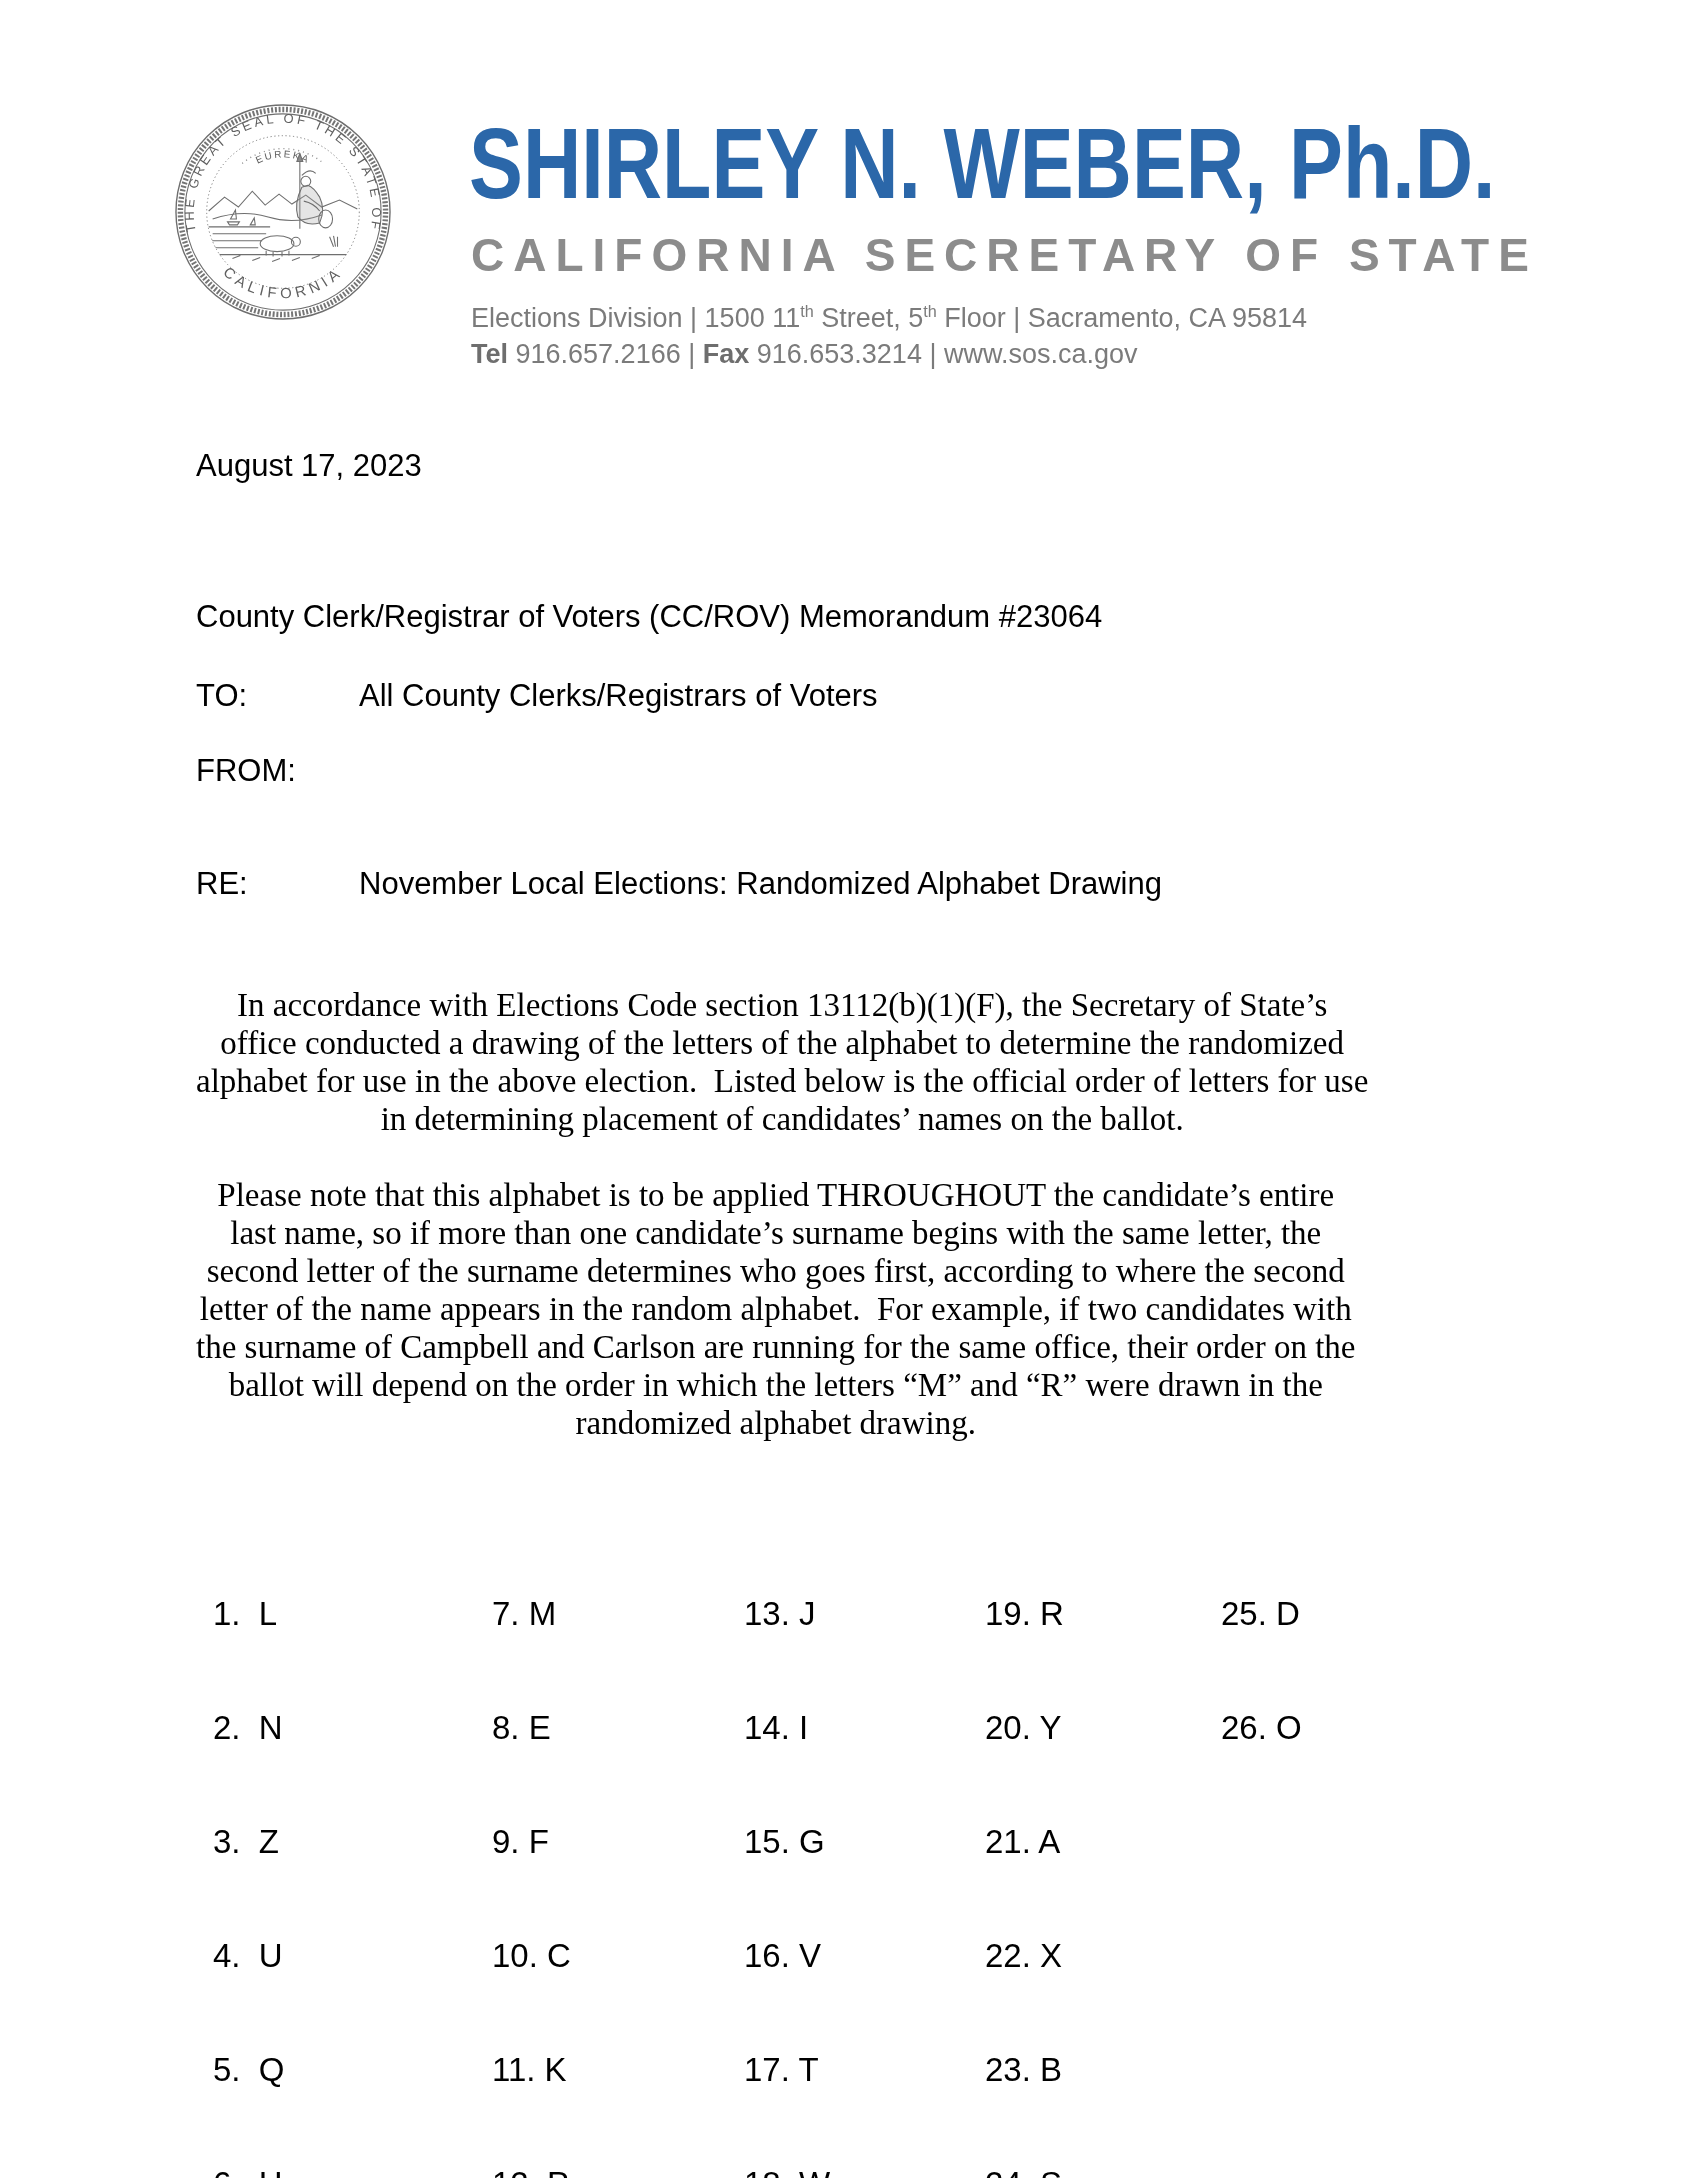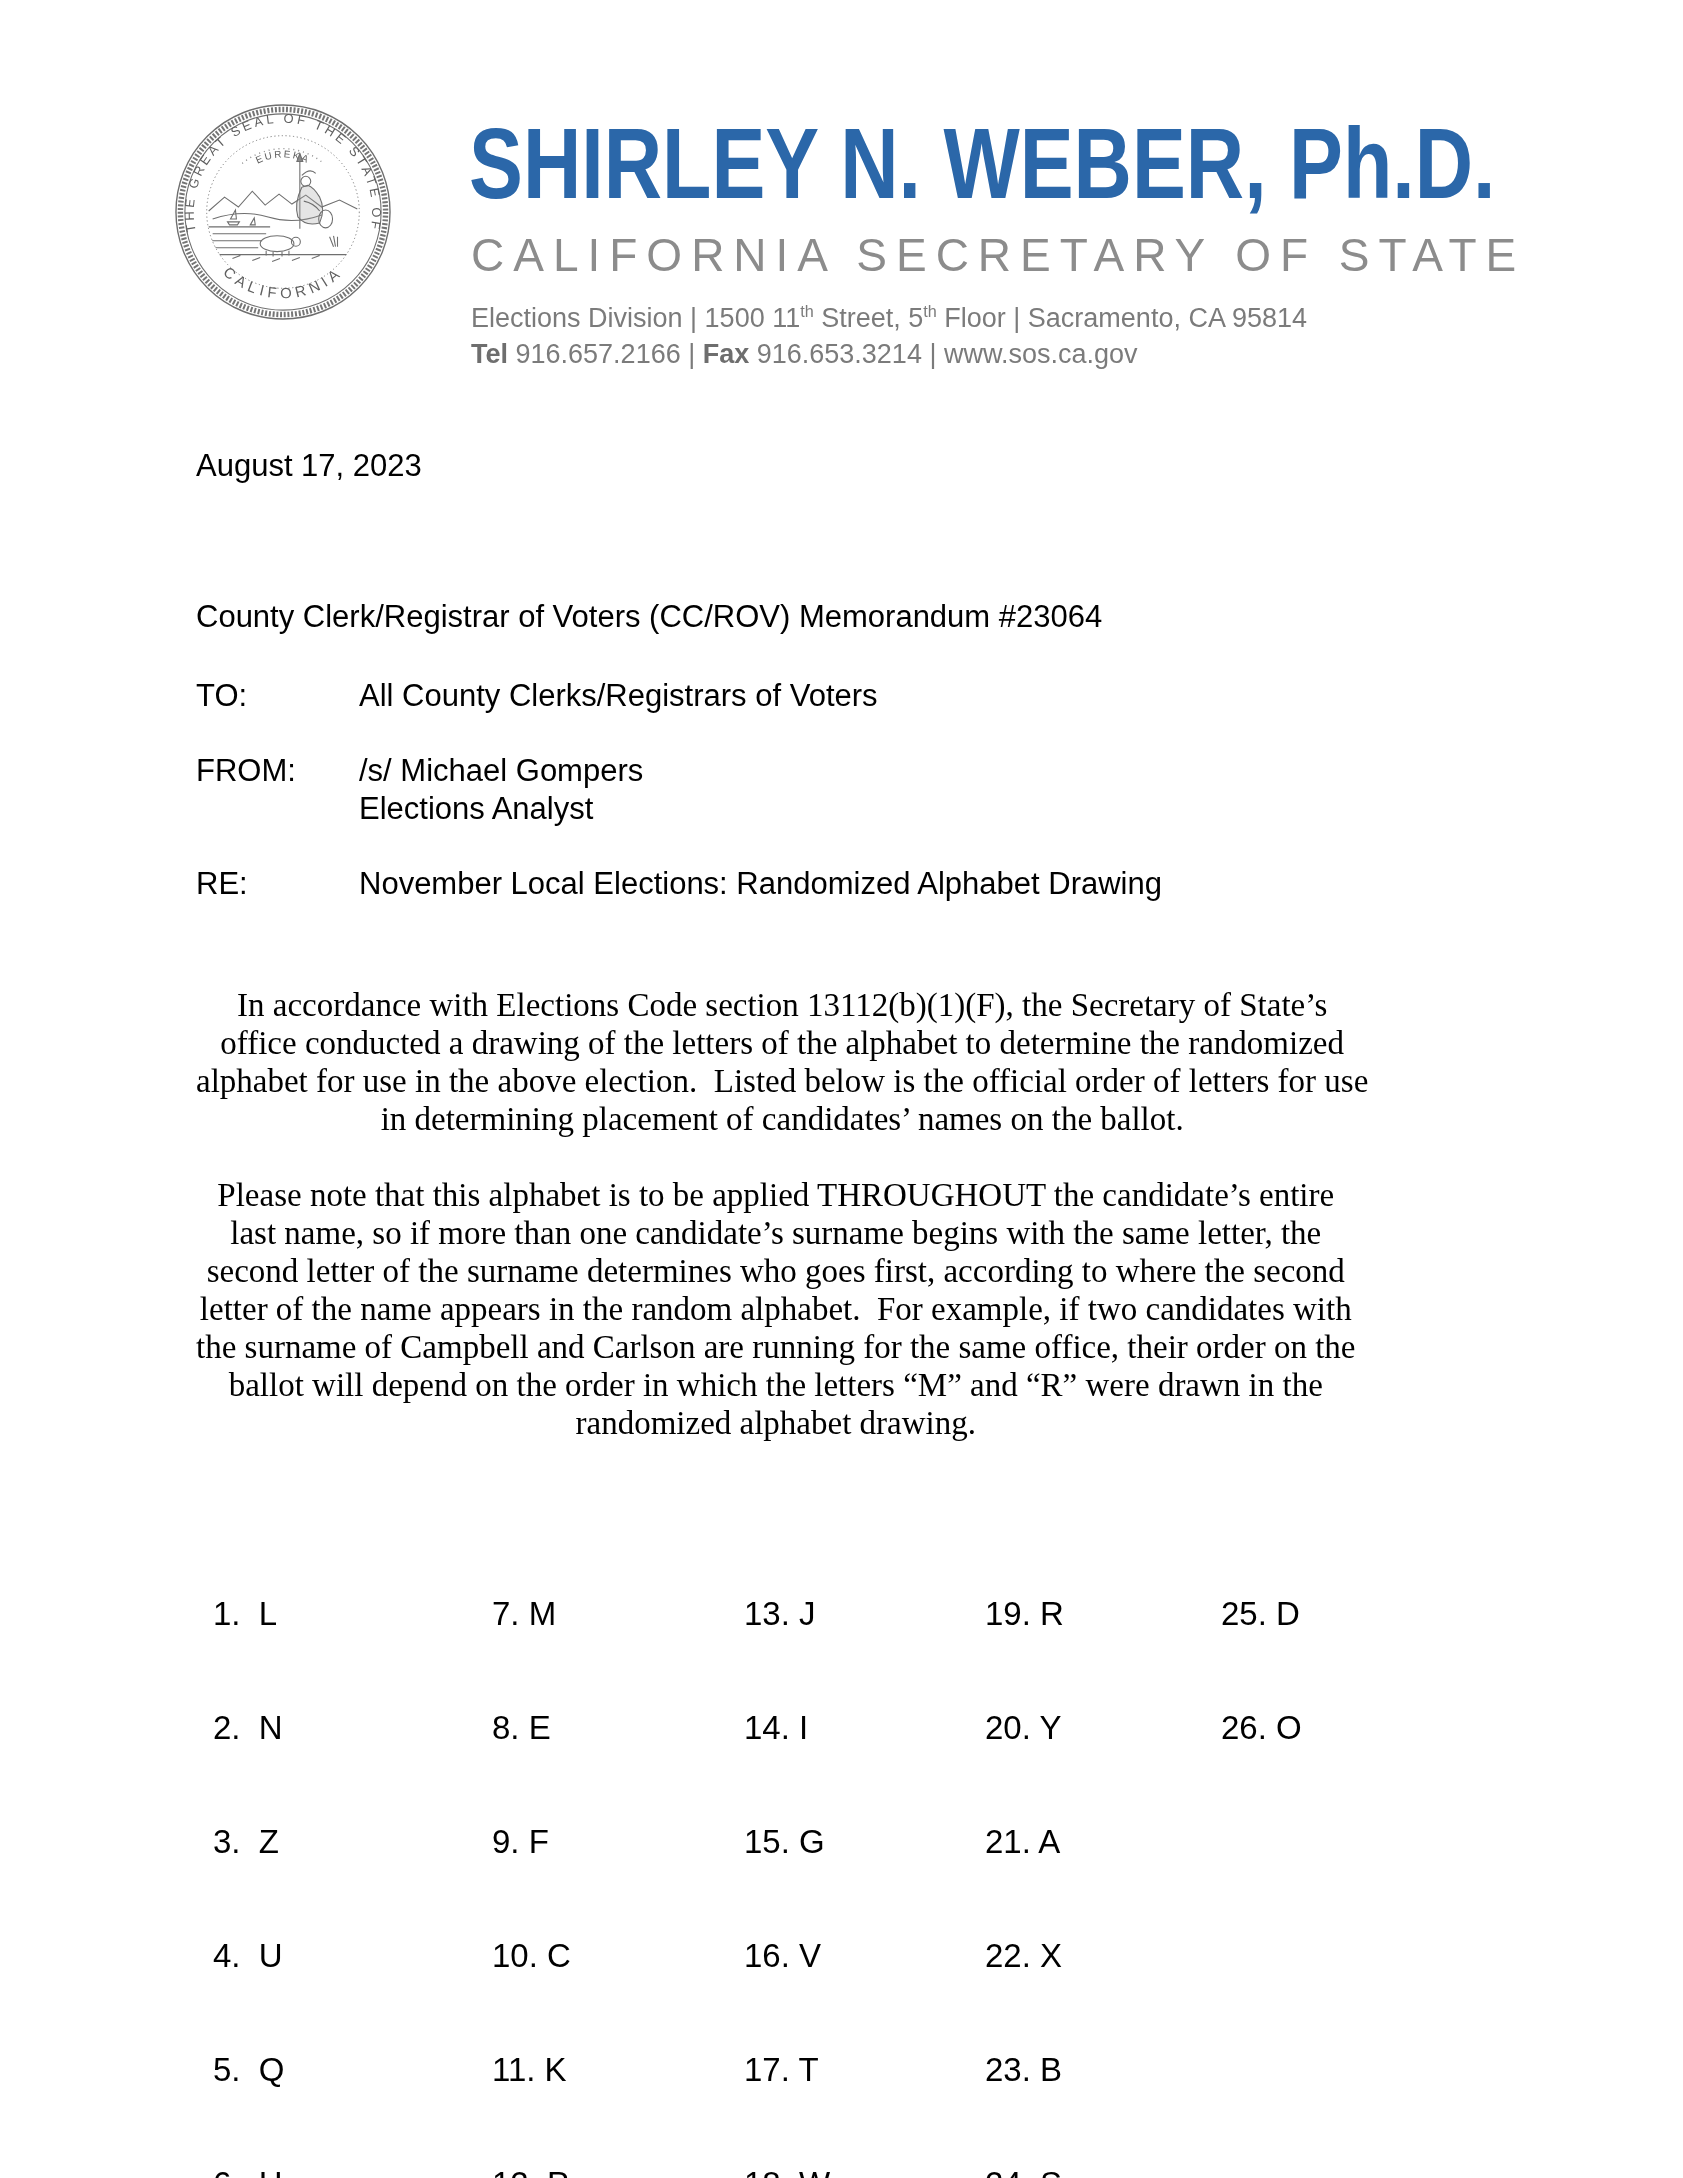--- a/index.html
+++ b/index.html
@@ -9,21 +9,21 @@
   }
   
   .seal{position:absolute;left:173px;top:102px;width:220px;height:220px;}
   .brand-name{
     position:absolute;left:469px;top:113px;font-size:101px;font-weight:bold;
     line-height:1;color:#2b67a9;white-space:nowrap;
     transform:scaleX(0.80);transform-origin:0 0;letter-spacing:0px;
   }
   .brand-subtitle{
     position:absolute;left:471px;top:232px;font-size:46px;line-height:1;
-    color:#8c8c8c;letter-spacing:9px;white-space:nowrap;font-weight:400;
+    color:#8c8c8c;letter-spacing:9px;white-space:nowrap;font-weight:700;
   }
   .contact{
     position:absolute;left:471px;top:300px;width:1049px;text-align:left;
     font-size:27px;line-height:36px;color:#7b7b7b;
   }
   .contact b{color:#6e6e6e;}
   .contact sup{font-size:0.6em;vertical-align:super;line-height:0;}
   
   .bodytext{font-size:31px;line-height:38px;}
   .date{position:absolute;left:196px;top:447px;}
@@ -107,24 +107,20 @@
     <div><b>Tel</b><span> 916.657.2166 | </span><b>Fax</b><span> 916.653.3214 | www.sos.ca.gov</span></div>
   </div>
 
   <div class="bodytext date">August 17, 2023</div>
   <div class="bodytext memo-title">County Clerk/Registrar of Voters (CC/ROV) Memorandum #23064</div>
 
   <div class="bodytext memo-label row-to">TO:</div>
   <div class="bodytext memo-value row-to">All County Clerks/Registrars of Voters</div>
 
   <div class="bodytext memo-label row-from">FROM:</div>
-  <div class="bodytext memo-value row-from">
-    <div>/s/ Michael Gompers</div>
-    <div>Elections Analyst</div>
-  </div>
 
   <div class="bodytext memo-label row-re">RE:</div>
   <div class="bodytext memo-value row-re">November Local Elections: Randomized Alphabet Drawing</div>
 
   <div class="para para1">In accordance with Elections Code section 13112(b)(1)(F), the Secretary of State’s
 office conducted a drawing of the letters of the alphabet to determine the randomized
 alphabet for use in the above election.  Listed below is the official order of letters for use
 in determining placement of candidates’ names on the ballot.</div>
   <div class="para para2">Please note that this alphabet is to be applied THROUGHOUT the candidate’s entire
 last name, so if more than one candidate’s surname begins with the same letter, the

